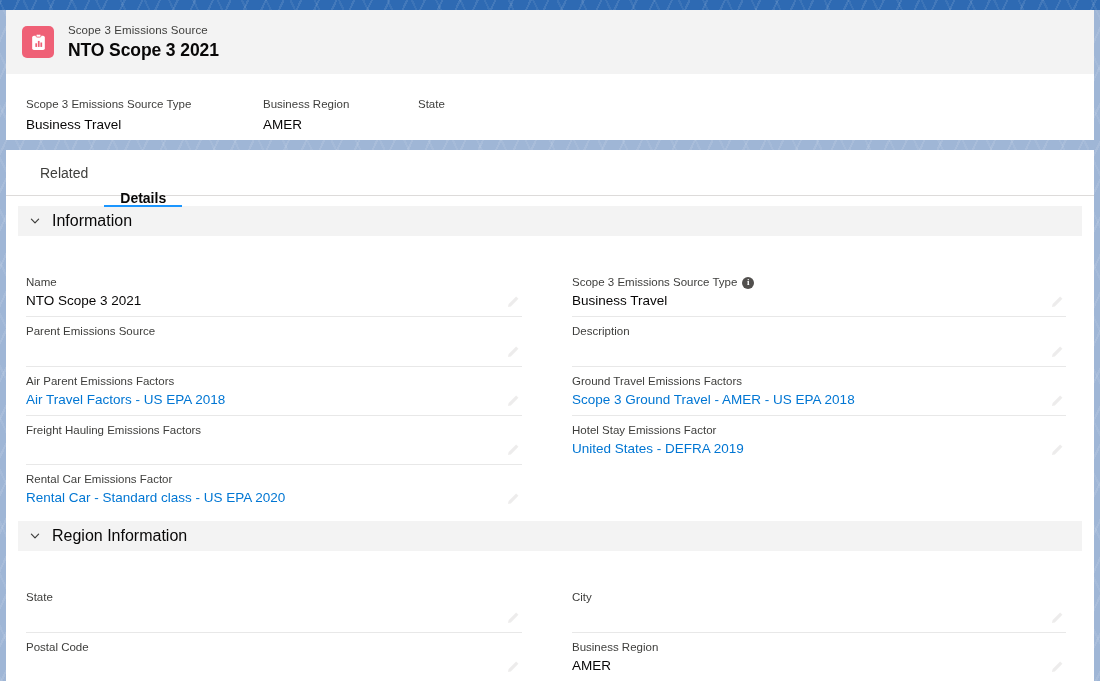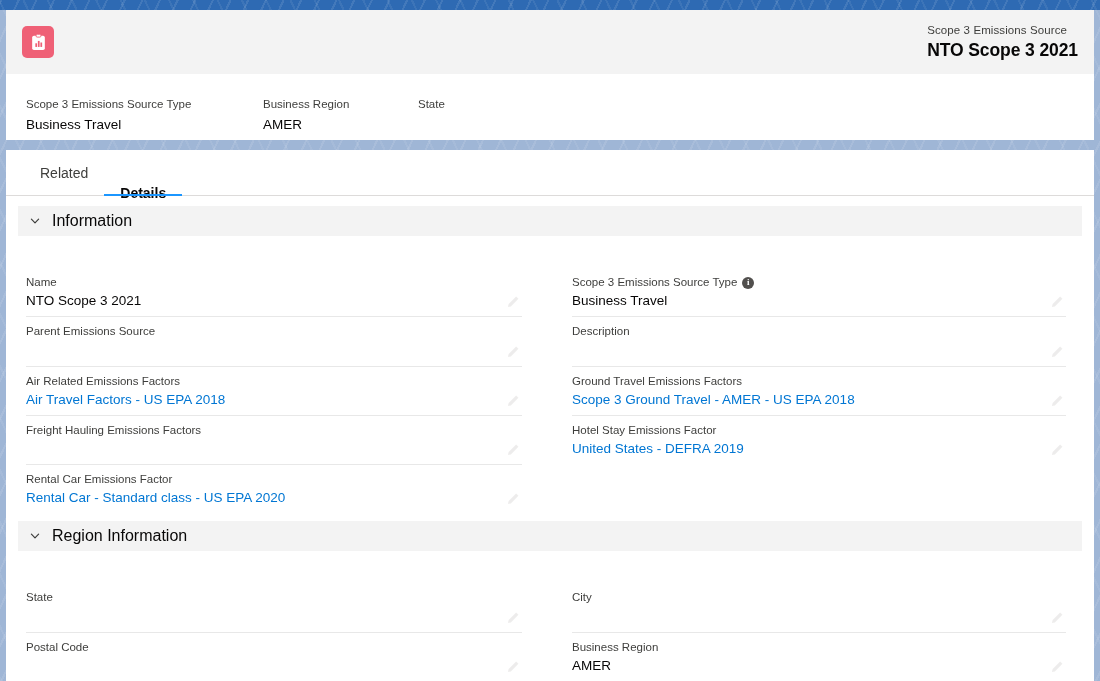--- a/index.html
+++ b/index.html
@@ -23,21 +23,20 @@
     position: absolute; left: 6px; top: 10px;
     width: 1088px; height: 130px;
     background: #ffffff;
     overflow: hidden;
   }
   .header-top {
     height: 64px;
     background: #f3f3f3;
     display: flex; align-items: center;
     padding: 0 16px;
-    justify-content: space-between;
   }
   .rec-icon {
     width: 32px; height: 32px; border-radius: 5px;
     background: #ef6076;
     display: flex; align-items: center; justify-content: center;
     flex: 0 0 auto;
   }
   .rec-icon svg { display: block; }
   .header-titles { margin-left: 14px; line-height: 1.15; }
   .obj-label {
@@ -65,21 +64,21 @@
     overflow: hidden;
   }
   .tabs {
     display: flex; align-items: stretch;
     height: 46px;
     border-bottom: 1px solid #dddbda;
     padding: 0 18px;
   }
   .tab {
     display: flex; align-items: center;
-    padding: 2px 16px;
+    padding: 8px 16px;
     font-size: 14px; color: #3e3e3c;
     cursor: pointer;
     position: relative;
   }
   .tab.active { color: #080707; font-weight: bold; margin-top: 40px; }
   .tab.active::after {
     content: ""; position: absolute; left: 0; right: 0; bottom: -1px;
     height: 2px; background: #1b96ff;
   }
 
@@ -210,21 +209,21 @@
             <div class="field-label">Parent Emissions Source</div>
             <div class="field-value empty"></div>
             <span class="pencil">
               <svg width="14" height="14" viewBox="0 0 16 16">
                   <path d="M11.6 1.8 L14.2 4.4 L5.6 13 L2.2 13.8 L3 10.4 Z" fill="#dddbda"></path>
                 </svg>
             </span>
           </div>
 
           <div class="field">
-            <div class="field-label">Air Related Emissions Factors</div>
+            <div class="field-label">Air Parent Emissions Factors</div>
             <div class="field-value link">Air Travel Factors - US EPA 2018</div>
             <span class="pencil">
               <svg width="14" height="14" viewBox="0 0 16 16">
                   <path d="M11.6 1.8 L14.2 4.4 L5.6 13 L2.2 13.8 L3 10.4 Z" fill="#dddbda"></path>
                 </svg>
             </span>
           </div>
 
           <div class="field">
             <div class="field-label">Freight Hauling Emissions Factors</div>

